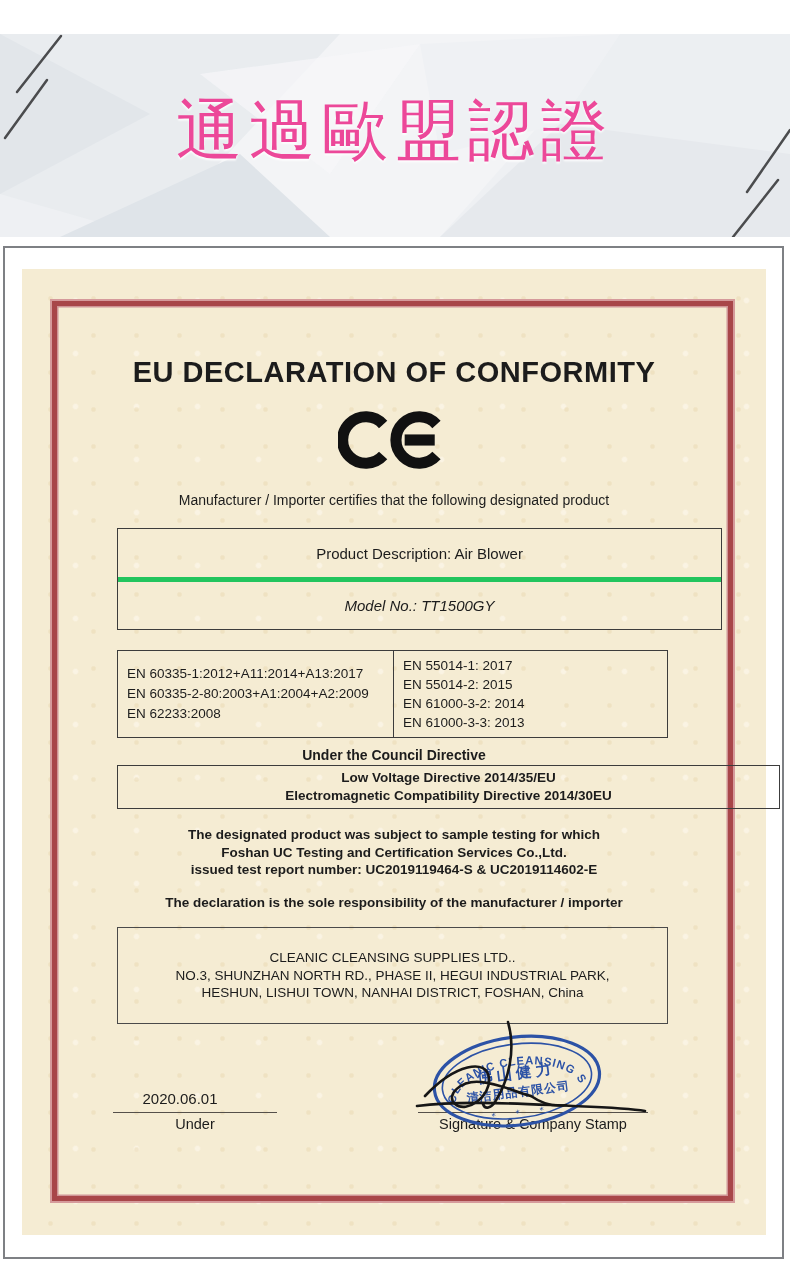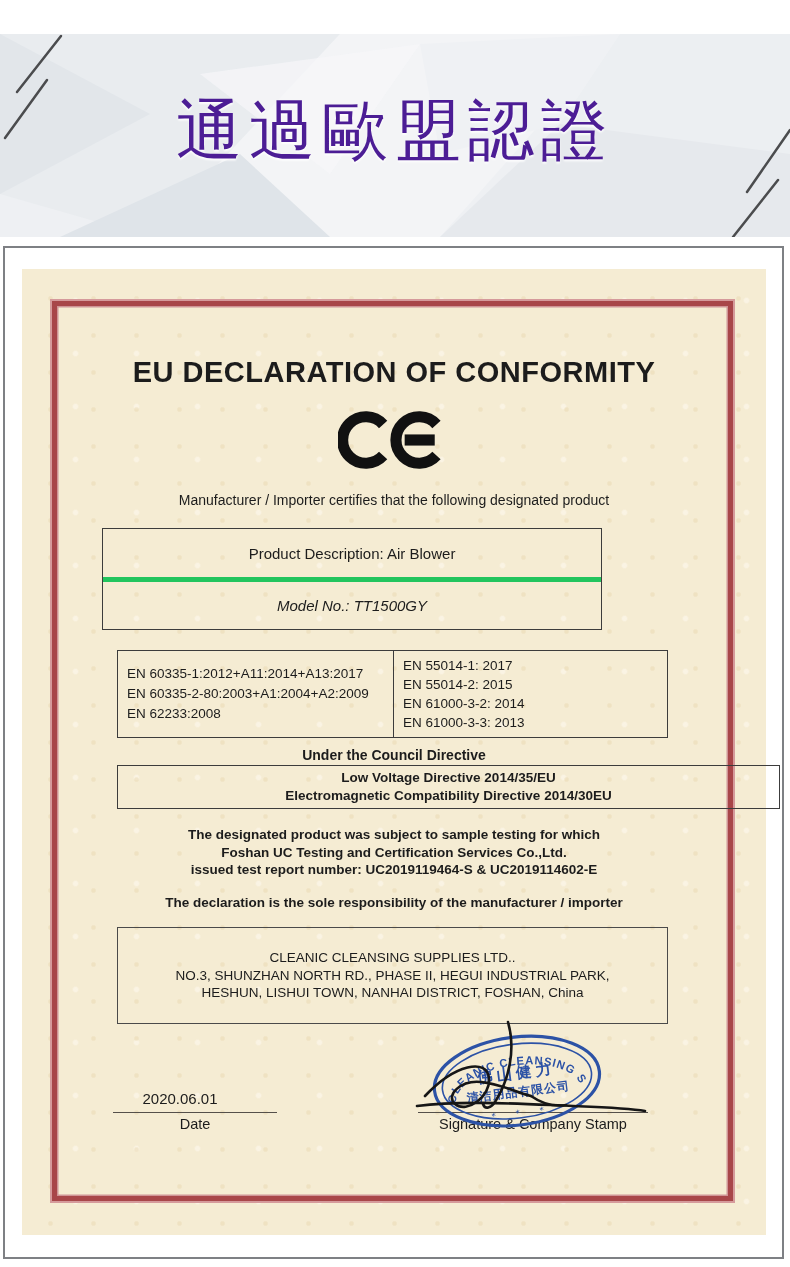--- a/index.html
+++ b/index.html
@@ -8,21 +8,21 @@
     position: relative; width: 790px; height: 1267px;
     background: #ffffff; overflow: hidden;
     font-family: "Liberation Sans", sans-serif; color: #1c1c1c;
   }
   
   .banner { position: absolute; left: 0; top: 34px; width: 790px; height: 203px; }
   .banner svg { position: absolute; left: 0; top: 0; width: 100%; height: 100%; }
   .banner-title {
     position: absolute; left: 0; top: 52px; width: 100%;
     text-align: center; font-size: 66px; font-weight: 400;
-    color: #4c1d95; letter-spacing: 7px;
+    color: #ec4899; letter-spacing: 7px;
     text-shadow: 0 2px 2px rgba(255,255,255,0.85);
   }
   
   .cert-outer {
     position: absolute; left: 3px; top: 246px; width: 781px; height: 1013px;
     border: 2px solid #7e8084; background: #ffffff;
   }
   .parchment {
     position: absolute; left: 22px; top: 269px; width: 744px; height: 966px;
     background-color: #f5ecd3;
@@ -43,21 +43,21 @@
   .cert-title {
     position: absolute; left: 22px; top: 356px; width: 744px;
     text-align: center; font-size: 29px; font-weight: bold; letter-spacing: 0.5px;
   }
   .ce { position: absolute; left: 338px; top: 408px; width: 112px; height: 64px; }
   .intro {
     position: absolute; left: 22px; top: 492px; width: 744px;
     text-align: center; font-size: 14px; font-weight: normal;
   }
   .stack {
-    position: absolute; left: 102px; top: 528px; width: 500px;
+    position: absolute; left: 117px; top: 528px; width: 605px;
     border: 1px solid #3c3c3c; background: transparent;
   }
   .stack-row { height: 48px; display: flex; align-items: center; justify-content: center; font-size: 15px; }
   .stack-row.second { border-top: 5px solid #22c55e; height: 52px; font-style: italic; }
   .std-heading {
     position: absolute; left: 22px; top: 632px; width: 744px;
     text-align: center; font-size: 14px; font-weight: bold;
   }
   .std-table {
     position: absolute; left: 117px; top: 650px; width: 551px; height: 88px;
@@ -185,21 +185,21 @@
   <div class="responsibility">The declaration is the sole responsibility of the manufacturer / importer</div>
 
   <div class="company-box">
     <div>CLEANIC CLEANSING SUPPLIES LTD..</div>
     <div>NO.3, SHUNZHAN NORTH RD., PHASE II, HEGUI INDUSTRIAL PARK,</div>
     <div>HESHUN, LISHUI TOWN, NANHAI DISTRICT, FOSHAN, China</div>
   </div>
 
   <div class="date-value">2020.06.01</div>
   <div class="date-line"></div>
-  <div class="date-label">Date</div>
+  <div class="date-label">Under</div>
 
   <div class="sig-line"></div>
   <div class="sig-label">Signature &amp; Company Stamp</div>
 
   <svg class="stamp" viewBox="0 0 175 95">
     <ellipse cx="87" cy="47" rx="83" ry="44" stroke="#2c52a6" stroke-width="3.2" fill="none"></ellipse>
     <ellipse cx="87" cy="47" rx="75" ry="37" stroke="#2c52a6" stroke-width="1.6" fill="none"></ellipse>
     <defs>
       <path id="stampArc" d="M 24 62 A 63 31 0 1 1 150 62" fill="none"></path>
     </defs>

